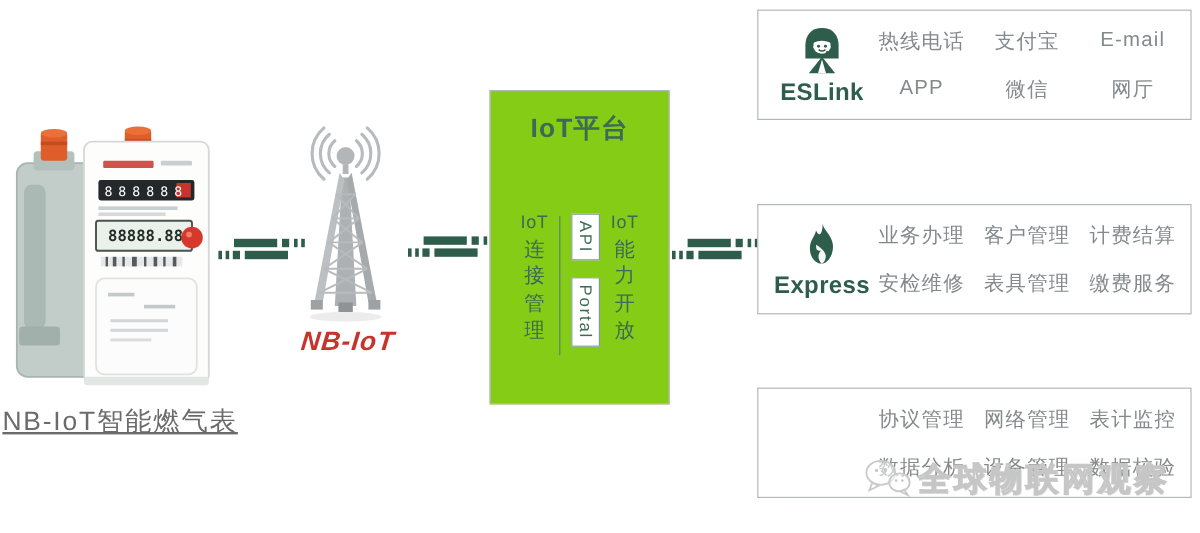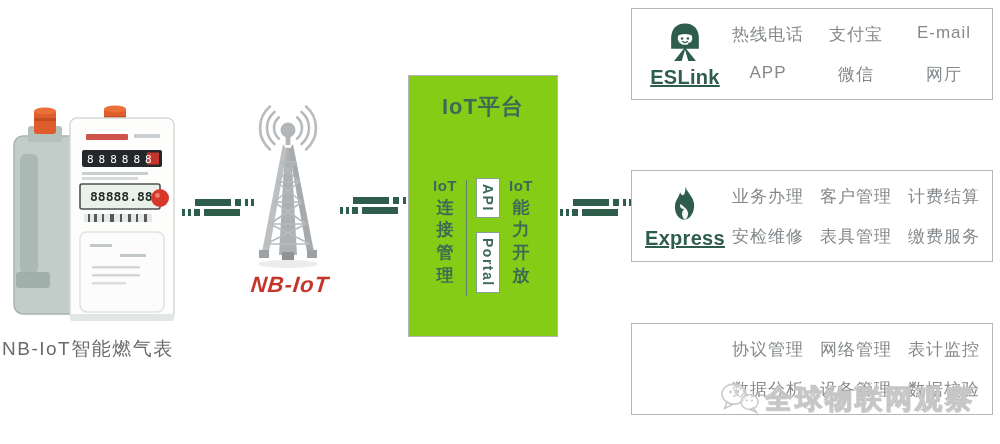--- a/index.html
+++ b/index.html
@@ -12,22 +12,22 @@
   *{margin:0;padding:0;box-sizing:border-box;}
   html,body{background:#fff;}
   .canvas{
     position:relative;width:1000px;height:444px;background:#ffffff;overflow:hidden;
     font-family:"Liberation Sans","DejaVu Sans",sans-serif;
   }
 
   
   .meter-svg{position:absolute;left:8px;top:102px;}
   .meter-caption{
-    position:absolute;left:2px;top:336px;font-size:19px;color:#6b6b6b;
-    letter-spacing:1.5px;white-space:nowrap;
+    position:absolute;left:2px;top:336px;font-size:22px;color:#6b6b6b;
+    letter-spacing:1.5px;white-space:nowrap;text-decoration:underline;
   }
 
   
   .tower-svg{position:absolute;left:233px;top:104px;}
   .nbiot-logo{
     position:absolute;left:238px;top:272px;width:104px;text-align:center;
     font-size:22px;font-weight:800;font-style:italic;color:var(--red);
     letter-spacing:1px;transform:skewX(-6deg);
   }
 
@@ -46,21 +46,21 @@
   .platform-box{
     position:absolute;left:408px;top:75px;width:150px;height:262px;
     border:1px solid var(--border);background:#84cc16;
   }
   .platform-title{
     margin-top:16px;text-align:center;font-size:22px;font-weight:bold;
     color:var(--green-title);letter-spacing:1px;
   }
   .platform-content{
     position:absolute;left:0;right:0;top:102px;
-    display:flex;justify-content:center;align-items:flex-start;gap:9px;font-weight:bold;
+    display:flex;justify-content:center;align-items:flex-start;gap:9px;
   }
   .vtext{
     display:flex;flex-direction:column;align-items:center;gap:4px;
     font-size:17px;color:var(--green-title);line-height:1.1;
   }
   .vtext .latin{font-size:15px;letter-spacing:0.5px;}
   .vdivider{width:1px;height:116px;background:#5c816f;margin-top:2px;}
   .stack{display:flex;flex-direction:column;align-items:center;gap:14px;}
   .vbox{border:1px solid #84a093;padding:5px 3px;display:flex;background:#fff;}
   .vlatin{
@@ -73,21 +73,21 @@
     position:absolute;left:631px;width:362px;height:92px;
     border:1px solid var(--border);background:#fff;
   }
   .box-eslink{top:8px;}
   .box-express{top:170px;}
   .box-usmart{top:323px;}
   .channel-head{
     position:absolute;left:12px;top:0;bottom:0;width:82px;
     display:flex;flex-direction:column;align-items:center;justify-content:center;gap:2px;
   }
-  .channel-name{font-size:20px;font-weight:bold;color:var(--green);letter-spacing:0.3px;text-decoration:underline;}
+  .channel-name{font-size:20px;font-weight:bold;color:var(--green);letter-spacing:0.3px;}
   .channel-grid{
     position:absolute;left:94px;right:6px;top:0;bottom:0;
     display:grid;grid-template-columns:repeat(3,1fr);
     align-content:center;row-gap:17px;column-gap:4px;
     text-align:center;font-size:17px;color:var(--gray-text);letter-spacing:1px;
   }
 
   
   .watermark{
     position:absolute;left:720px;top:381px;display:flex;align-items:flex-start;gap:5px;

